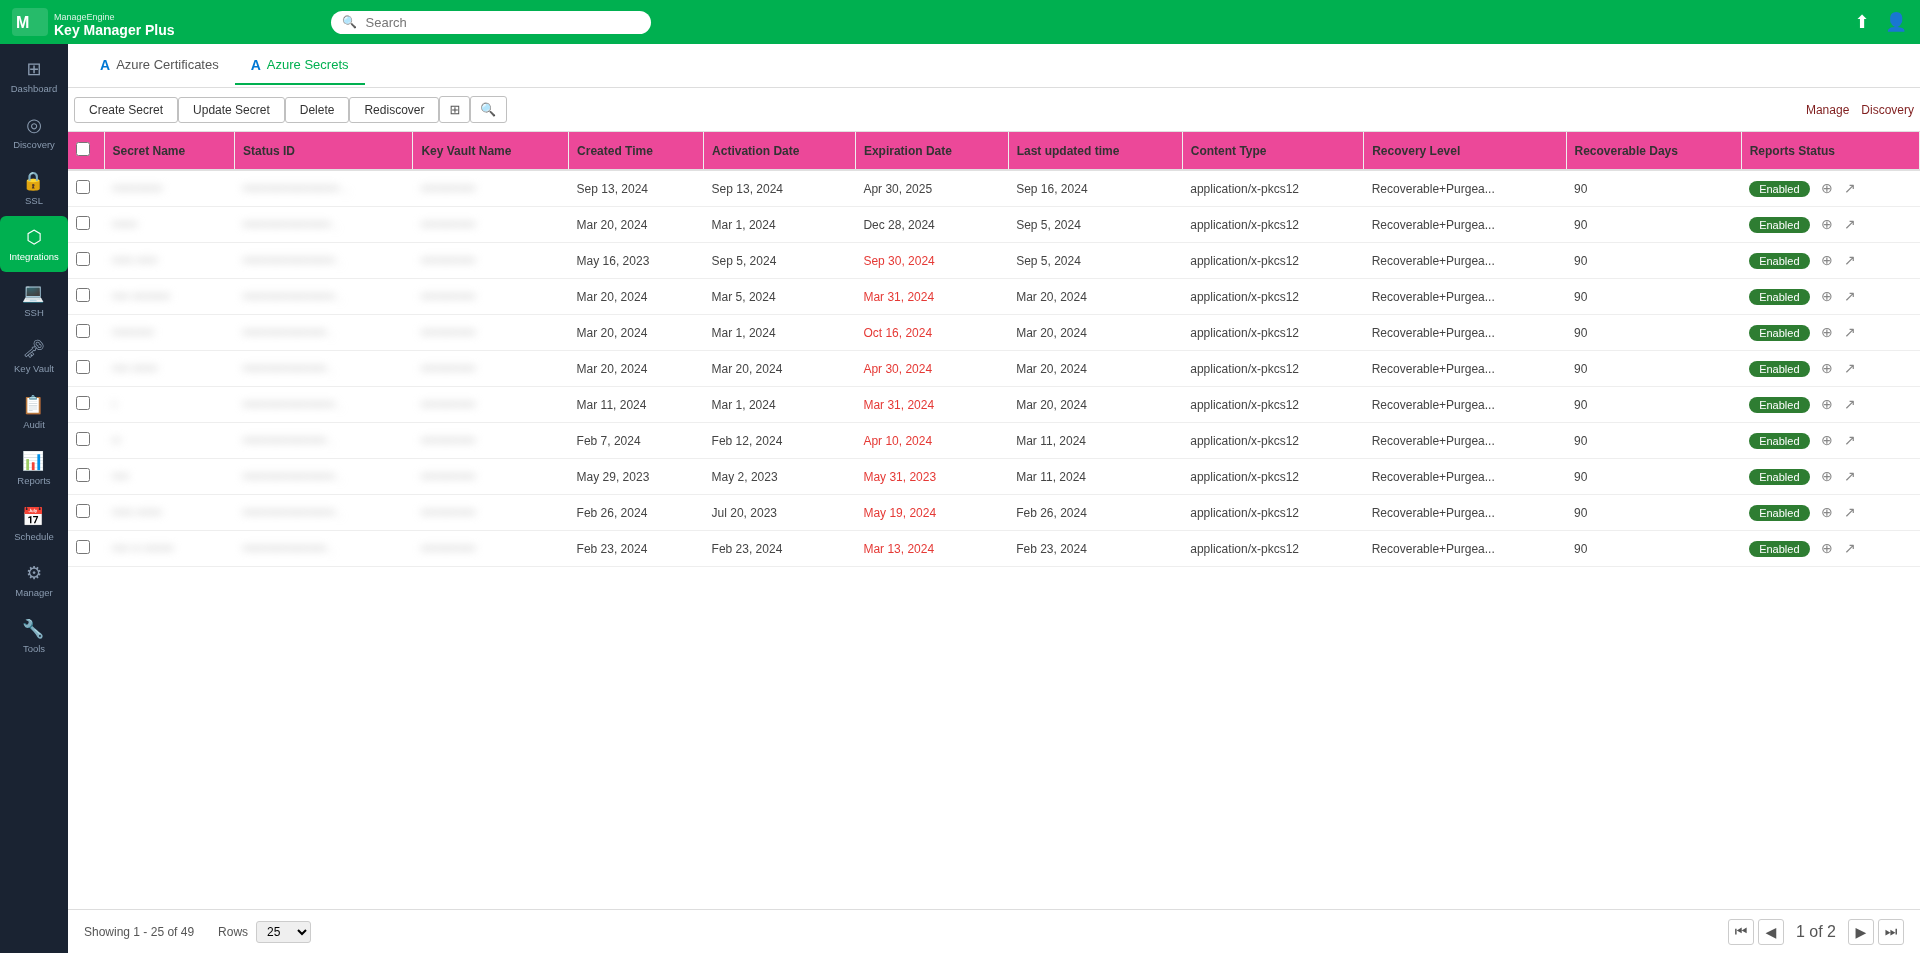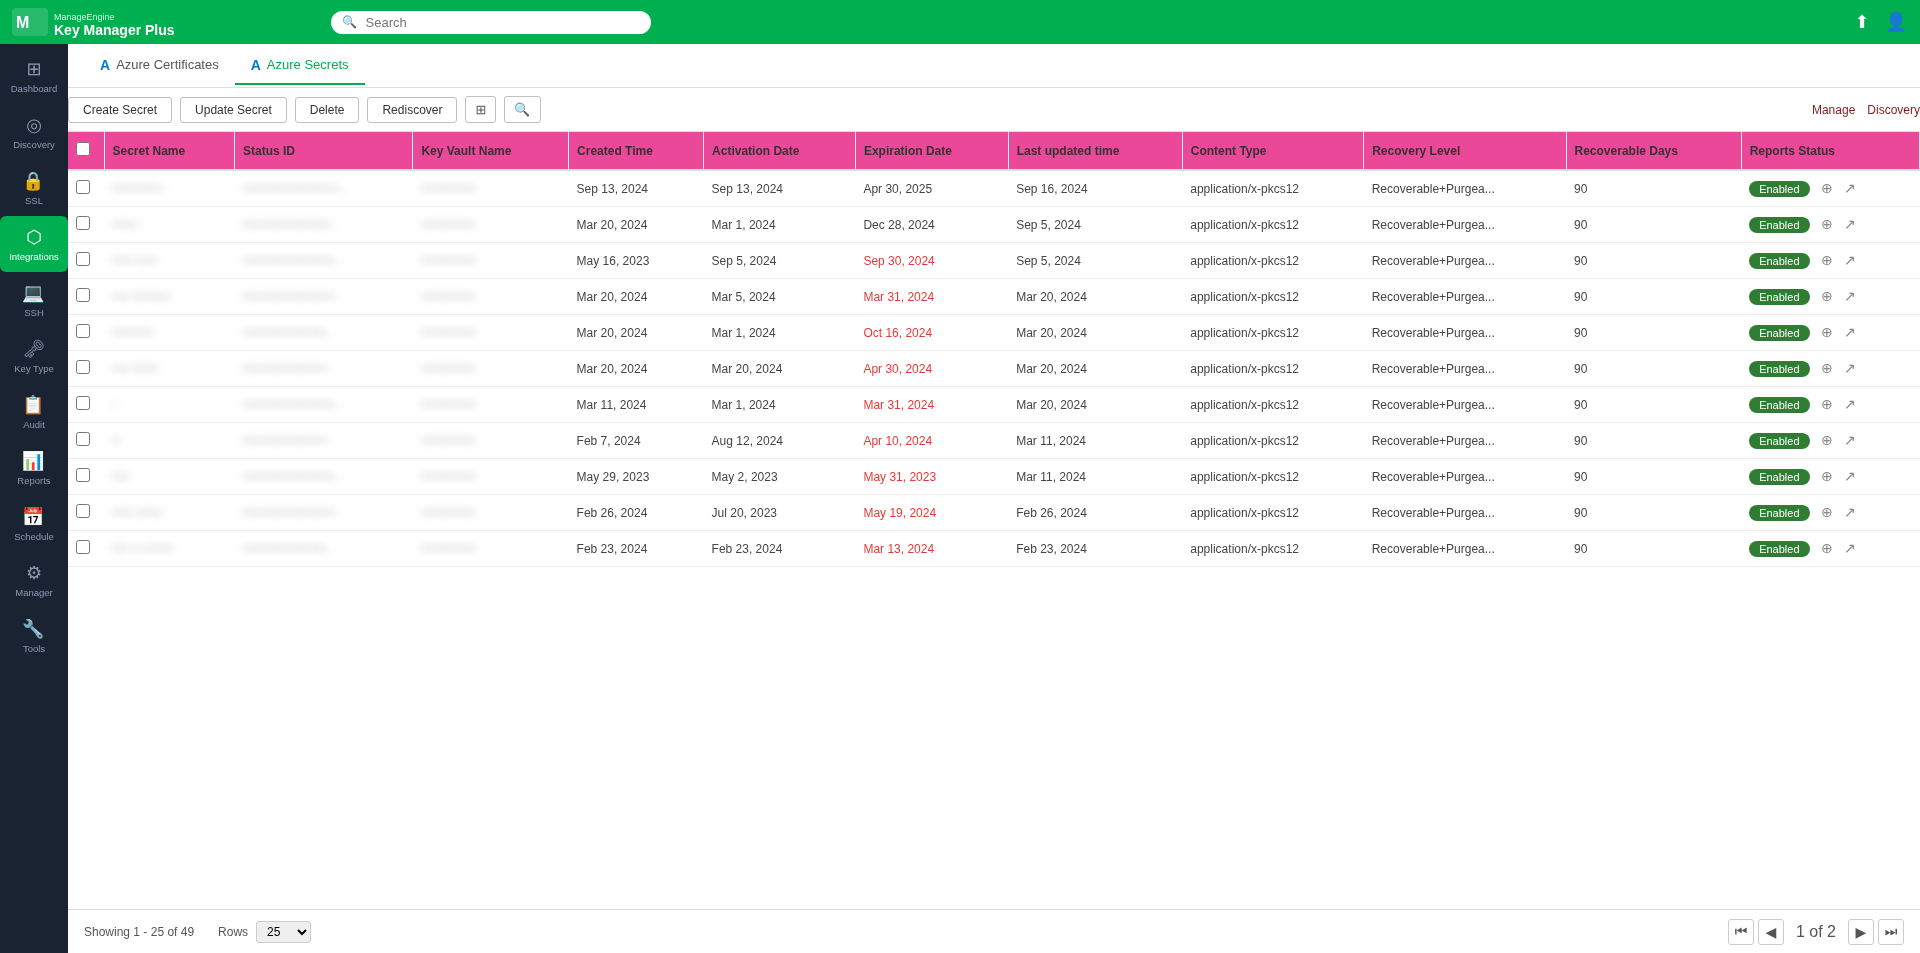--- a/index.html
+++ b/index.html
@@ -98,22 +98,21 @@
       border-bottom: 2px solid #00b050;
     }
     .tab-icon-azure { color: #0078d4; font-size: 14px; font-weight: bold; }
 
     
     .toolbar {
       background: white;
       border-bottom: 1px solid #e0e0e0;
       display: flex;
       align-items: center;
-      padding: 8px 0;
-      gap: 8px;
+      padding: 8px 6px;
       flex-shrink: 0;
     }
     .btn {
       padding: 5px 14px;
       border: 1px solid #c0c0c0;
       background: white;
       border-radius: 3px;
       cursor: pointer;
       font-size: 12px;
       color: #333;
@@ -236,21 +235,21 @@
     <div class="sidebar-item active integrations">
       <span class="sidebar-icon">⬡</span>
       <span class="sidebar-label">Integrations</span>
     </div>
     <div class="sidebar-item">
       <span class="sidebar-icon">💻</span>
       <span class="sidebar-label">SSH</span>
     </div>
     <div class="sidebar-item">
       <span class="sidebar-icon">🗝</span>
-      <span class="sidebar-label">Key Type</span>
+      <span class="sidebar-label">Key Vault</span>
     </div>
     <div class="sidebar-item">
       <span class="sidebar-icon">📋</span>
       <span class="sidebar-label">Audit</span>
     </div>
     <div class="sidebar-item">
       <span class="sidebar-icon">📊</span>
       <span class="sidebar-label">Reports</span>
     </div>
     <div class="sidebar-item">
@@ -437,21 +436,21 @@
       <span class="action-icon">⊕</span>
       <span class="action-icon">↗</span>
     </td>
   </tr>
             <tr>
     <td><input type="checkbox" class="checkbox" style=""></td>
     <td class="blurred">••</td>
     <td class="blurred" style="max-width:180px">•••••••••••••••••••• .</td>
     <td class="blurred">•••••••••••••</td>
     <td>Feb 7, 2024</td>
-    <td>Aug 12, 2024</td>
+    <td>Feb 12, 2024</td>
     <td class="expired">Apr 10, 2024</td>
     <td>Mar 11, 2024</td>
     <td>application/x-pkcs12</td>
     <td>Recoverable+Purgea...</td>
     <td>90</td>
     <td>
       <span class="enabled-badge">Enabled</span>
       <span class="action-icon">⊕</span>
       <span class="action-icon">↗</span>
     </td>

